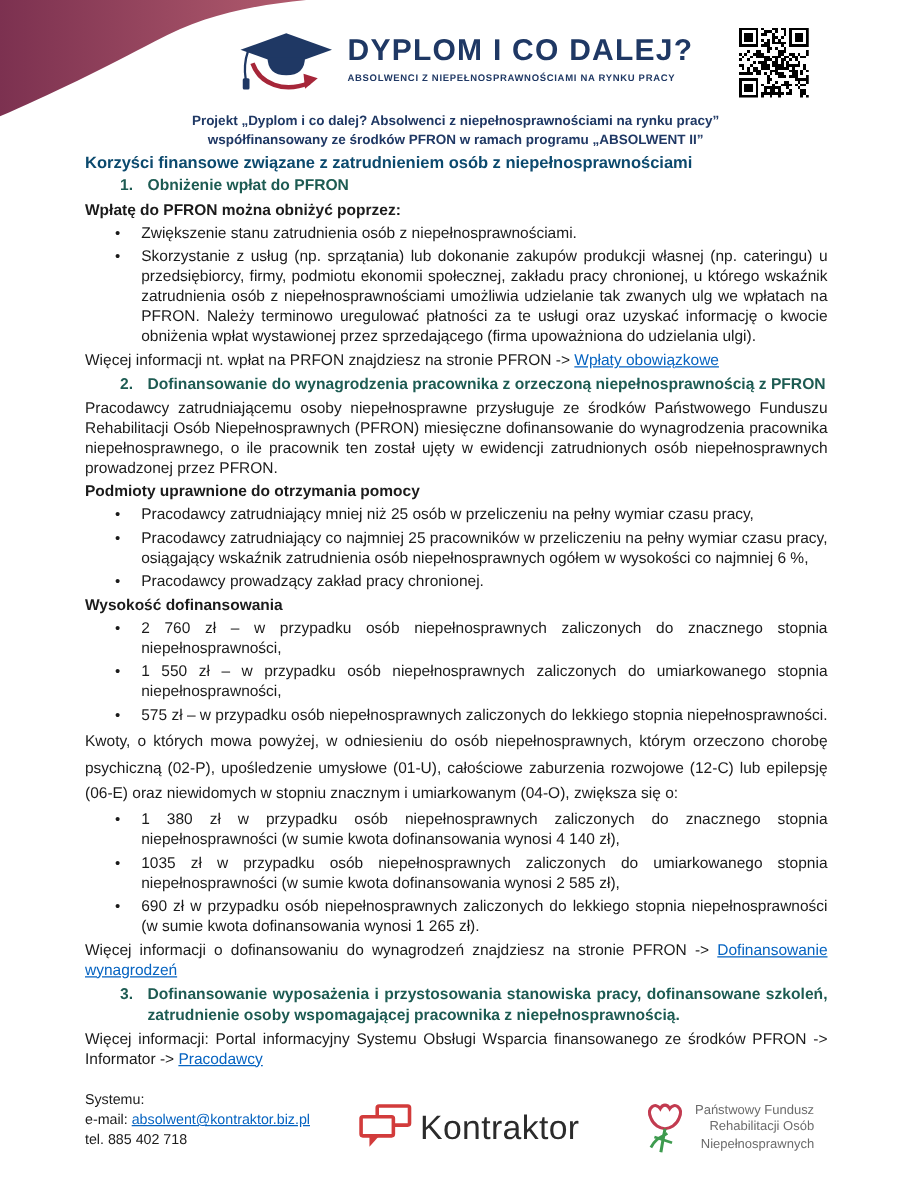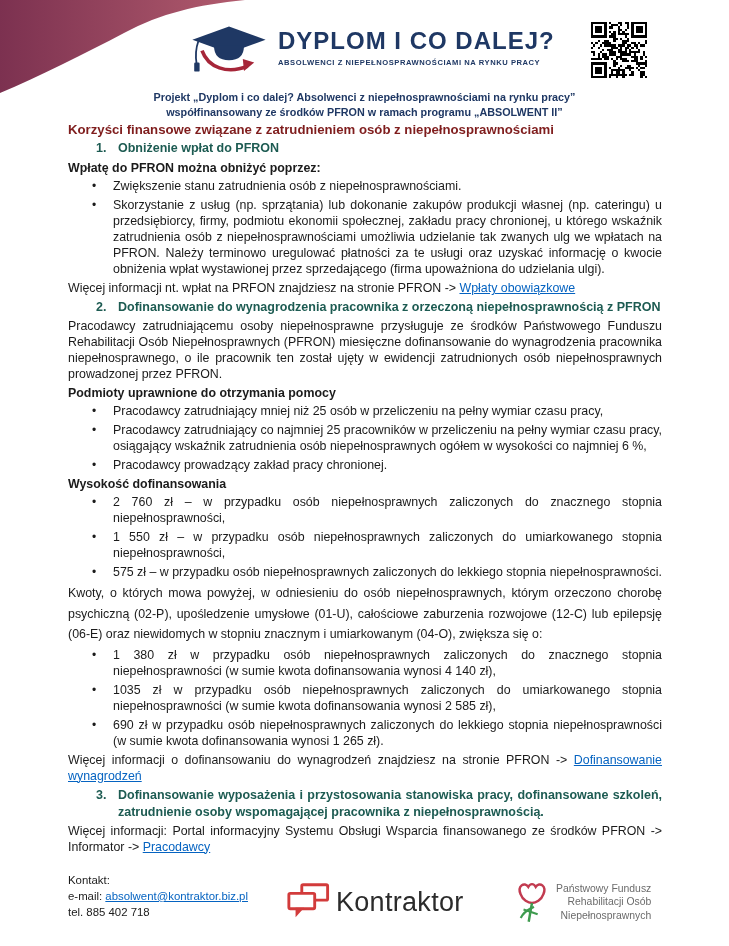--- a/index.html
+++ b/index.html
@@ -14,21 +14,21 @@
   .logo-block{position:absolute;left:190px;top:2px;display:flex;align-items:flex-start;gap:10px;}
   .cap-icon{flex:0 0 auto;}
   .logo-text{padding-top:8px;}
   .logo-title{font-size:24px;font-weight:800;letter-spacing:1px;color:#1F3864;line-height:26px;white-space:nowrap;}
   .logo-sub{font-size:7.6px;font-weight:700;letter-spacing:.55px;color:#1F3864;margin-top:4px;white-space:nowrap;}
   .qr{position:absolute;left:591px;top:4px;}
   
   .intro{position:absolute;top:90px;left:0;width:729px;text-align:center;color:#1F3864;font-weight:700;font-size:10.8px;line-height:15px;}
   
   .content{position:absolute;top:121px;left:68px;width:594px;font-size:12.4px;line-height:16px;}
-  .main-heading{color:#7f1d1d;font-weight:700;font-size:13.2px;line-height:17px;}
+  .main-heading{color:#0c4a6e;font-weight:700;font-size:13.2px;line-height:17px;}
   .nh{display:flex;color:#1D5B52;font-weight:700;font-size:12.5px;line-height:17px;margin:2px 0 1px;}
   .nh .num{margin-left:28px;width:22px;flex:0 0 auto;}
   .nh .txt{flex:1;text-align:justify;}
   .bold-h{font-weight:700;margin:3px 0 2px;}
   .bullet{display:flex;margin:1px 0 3px;}
   .bullet .dot{flex:0 0 auto;width:8px;margin-left:24px;margin-right:13px;}
   .bullet .dot::before{content:"•";font-size:12px;}
   .bullet .bt{flex:1;text-align:justify;}
   .para{margin:2px 0 3px;text-align:justify;}
   .para-wide{line-height:20.5px;margin:3px 0 2px;}
@@ -387,21 +387,21 @@
       <span class="num">3.</span>
       <span class="txt">Dofinansowanie wyposażenia i przystosowania stanowiska pracy, dofinansowane szkoleń, zatrudnienie osoby wspomagającej pracownika z niepełnosprawnością.</span>
     </div>
 
     <div class="para"><span>Więcej informacji: Portal informacyjny Systemu Obsługi Wsparcia finansowanego ze środków PFRON -&gt; Informator -&gt; </span><a class="link">Pracodawcy</a></div>
 
   </div>
 
   <div class="footer">
     <div class="contact">
-      <div>Kontakt:</div>
+      <div>Systemu:</div>
       <div><span>e-mail: </span><a class="link">absolwent@kontraktor.biz.pl</a></div>
       <div>tel. 885 402 718</div>
     </div>
 
     <div class="kontraktor">
       <svg width="44" height="40" viewBox="0 0 46 40" aria-hidden="true">
         <rect x="16.5" y="2" width="27" height="16" rx="1.5" fill="#ffffff" stroke="#D23B3B" stroke-width="3"></rect>
         <rect x="3" y="11" width="27" height="16" rx="1.5" fill="#ffffff" stroke="#D23B3B" stroke-width="3"></rect>
         <polygon points="10,26 10,36 19,26" fill="#D23B3B"></polygon>
       </svg>

